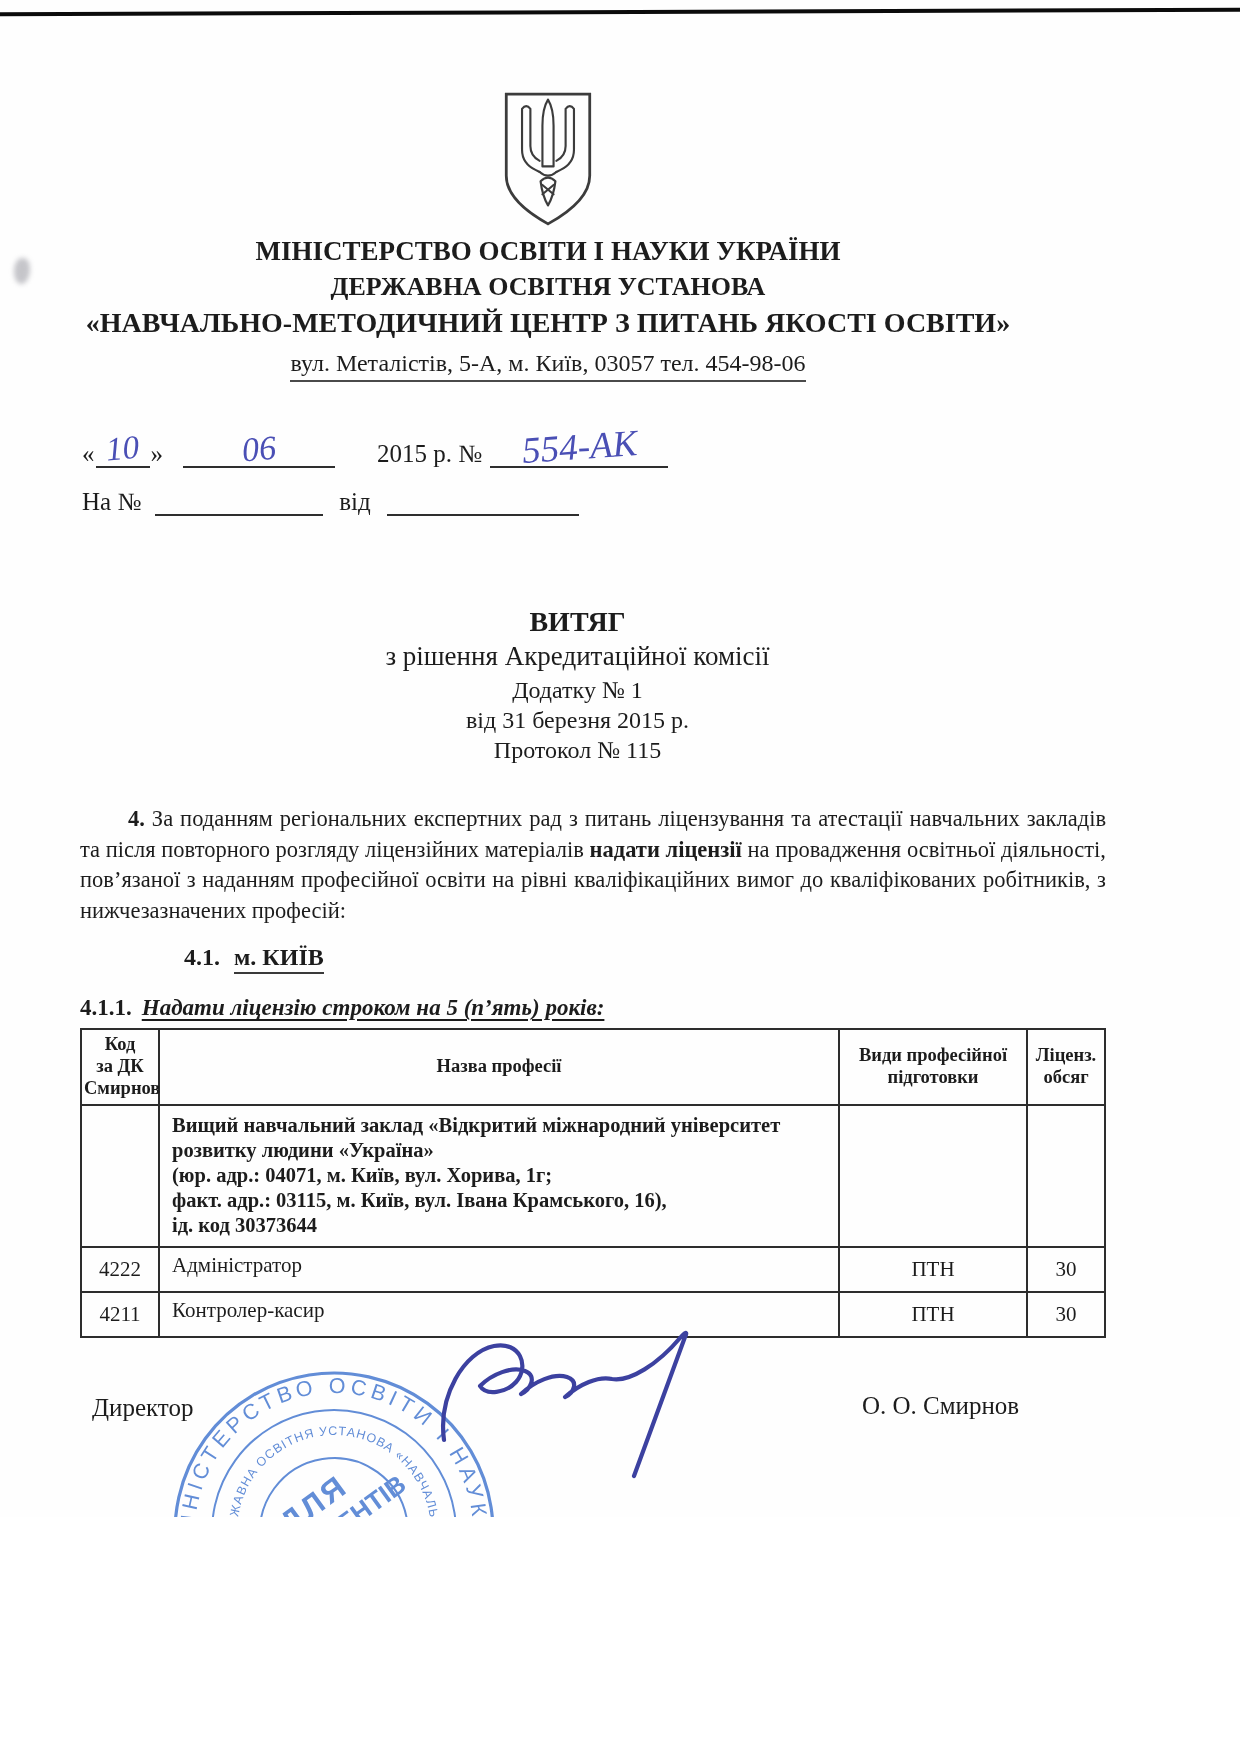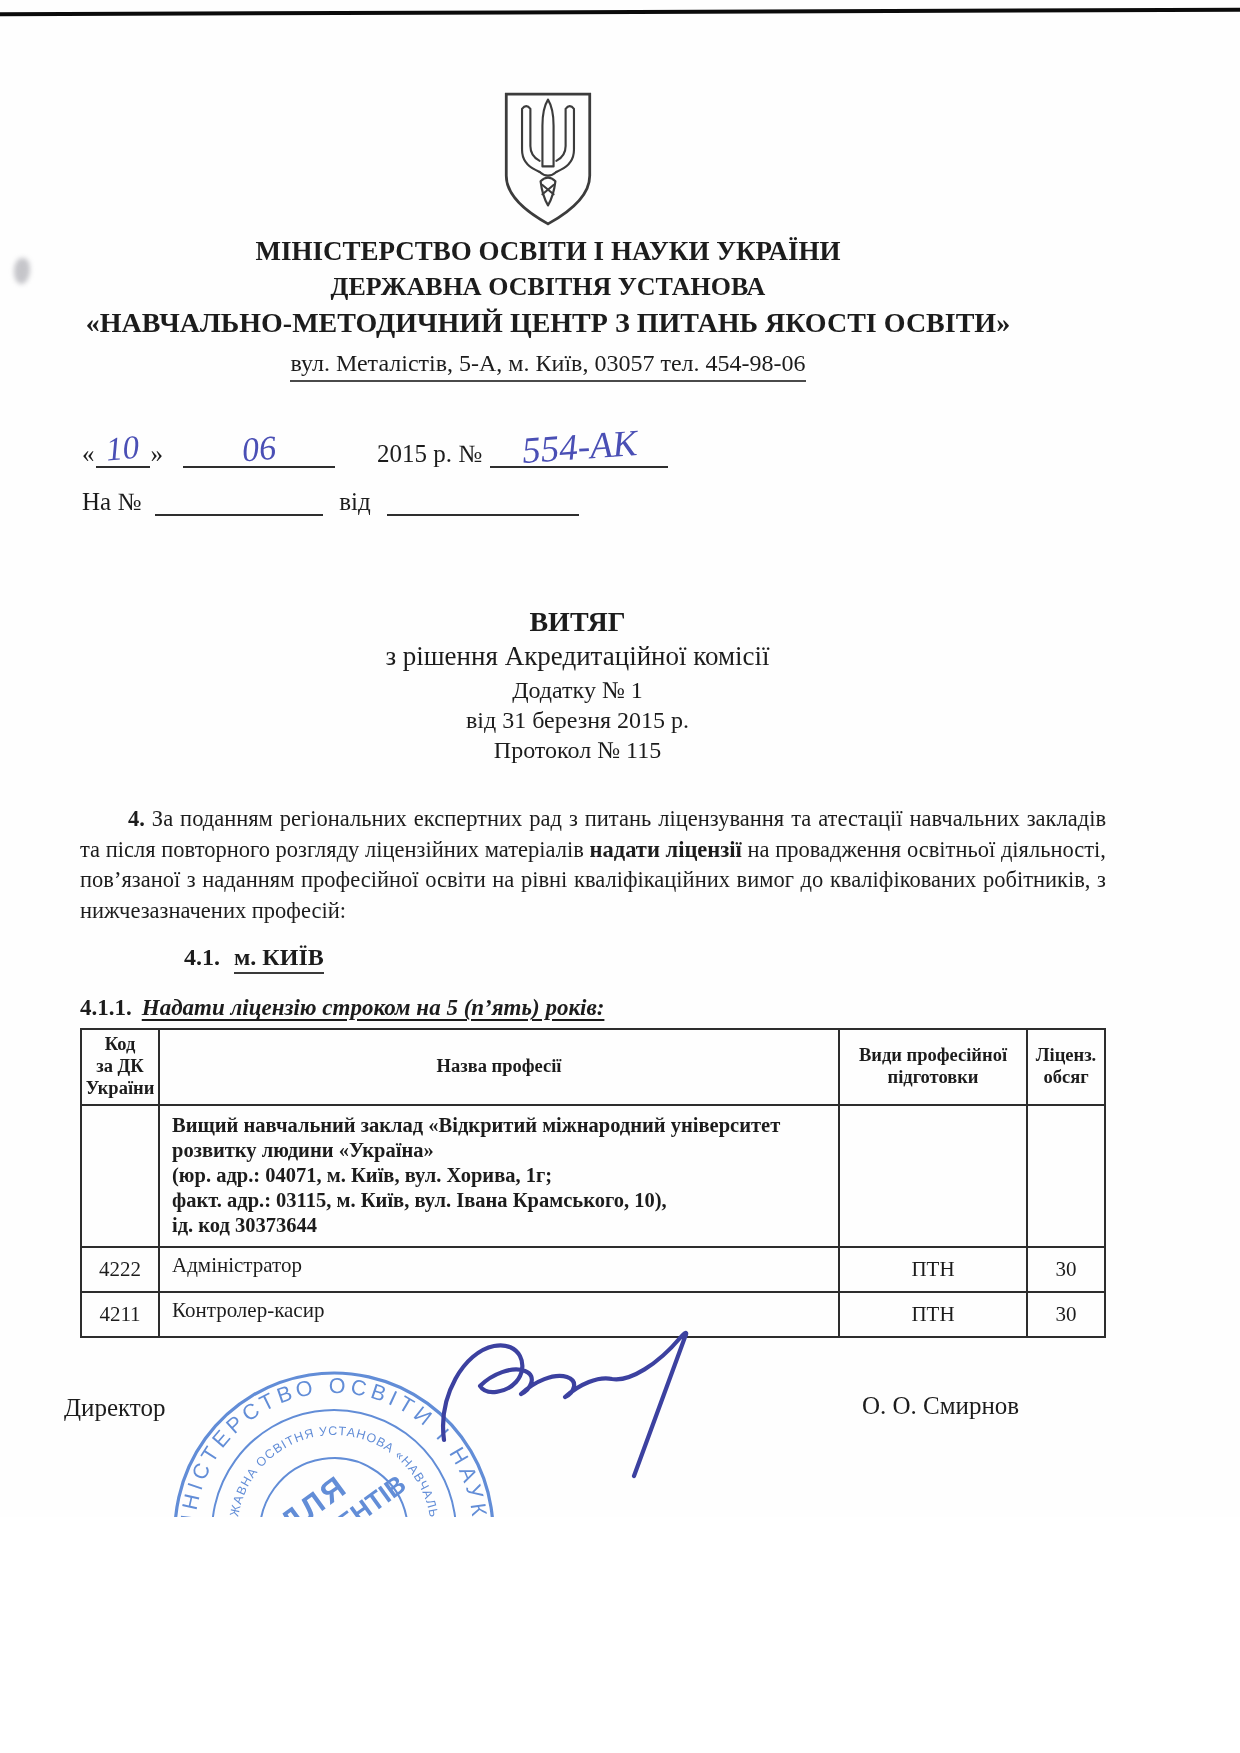--- a/index.html
+++ b/index.html
@@ -57,21 +57,21 @@
   .lic-table { border-collapse:collapse; margin:7px 0 0 80px; width:1024px; table-layout:fixed; }
   .lic-table th, .lic-table td { border:2px solid #2d2d2d; }
   .lic-table th { font-size:18.5px; font-weight:bold; padding:4px 2px; line-height:1.18; vertical-align:middle; }
   .inst-cell { font-weight:bold; padding:7px 10px 8px 12px; line-height:1.22; font-size:20.5px; vertical-align:top; }
   .code-cell, .train-cell, .vol-cell { text-align:center; font-size:21px; }
   .prof-cell { padding:2px 8px 10px 12px; font-size:21px; }
   .data-row td { height:31px; }
 
   
   .footer { position:relative; margin-top:48px; height:430px; }
-  .role { position:absolute; left:64px; top:8px; font-size:25px; }
+  .role { position:absolute; left:92px; top:8px; font-size:25px; }
   .name { position:absolute; left:862px; top:6px; font-size:25px; }
   .stamp-svg { position:absolute; left:166px; top:-22px; transform:rotate(-9deg); opacity:.88; }
   .sig-svg { position:absolute; left:428px; top:-62px; }
   .executor { position:absolute; left:82px; top:278px; font-size:19px; }
 </style>
 </head>
 <body>
 
 <div class="page">
   <div class="scan-top-line"></div>
@@ -128,39 +128,39 @@
         <col style="width:78px">
         <col style="width:680px">
         <col style="width:188px">
         <col style="width:78px">
       </colgroup>
     <tbody>
         <tr>
       <th>
         <div>Код</div>
         <div>за ДК</div>
-        <div>України</div>
+        <div>Смирнов</div>
       </th>
       <th>Назва професії</th>
       <th>
         <div>Види професійної</div>
         <div>підготовки</div>
       </th>
       <th>
         <div>Ліценз.</div>
         <div>обсяг</div>
       </th>
     </tr>
     <tr>
       <td></td>
       <td class="inst-cell">
         <div>Вищий навчальний заклад «Відкритий міжнародний університет</div>
         <div>розвитку людини «Україна»</div>
         <div>(юр. адр.: 04071, м. Київ, вул.  Хорива, 1г;</div>
-        <div>факт. адр.: 03115, м. Київ, вул. Івана Крамського, 10),</div>
+        <div>факт. адр.: 03115, м. Київ, вул. Івана Крамського, 16),</div>
         <div>ід. код 30373644</div>
       </td>
       <td></td>
       <td></td>
     </tr>
     <tr class="data-row">
       <td class="code-cell">4222</td>
       <td class="prof-cell">Адміністратор</td>
       <td class="train-cell">ПТН</td>
       <td class="vol-cell">30</td>

